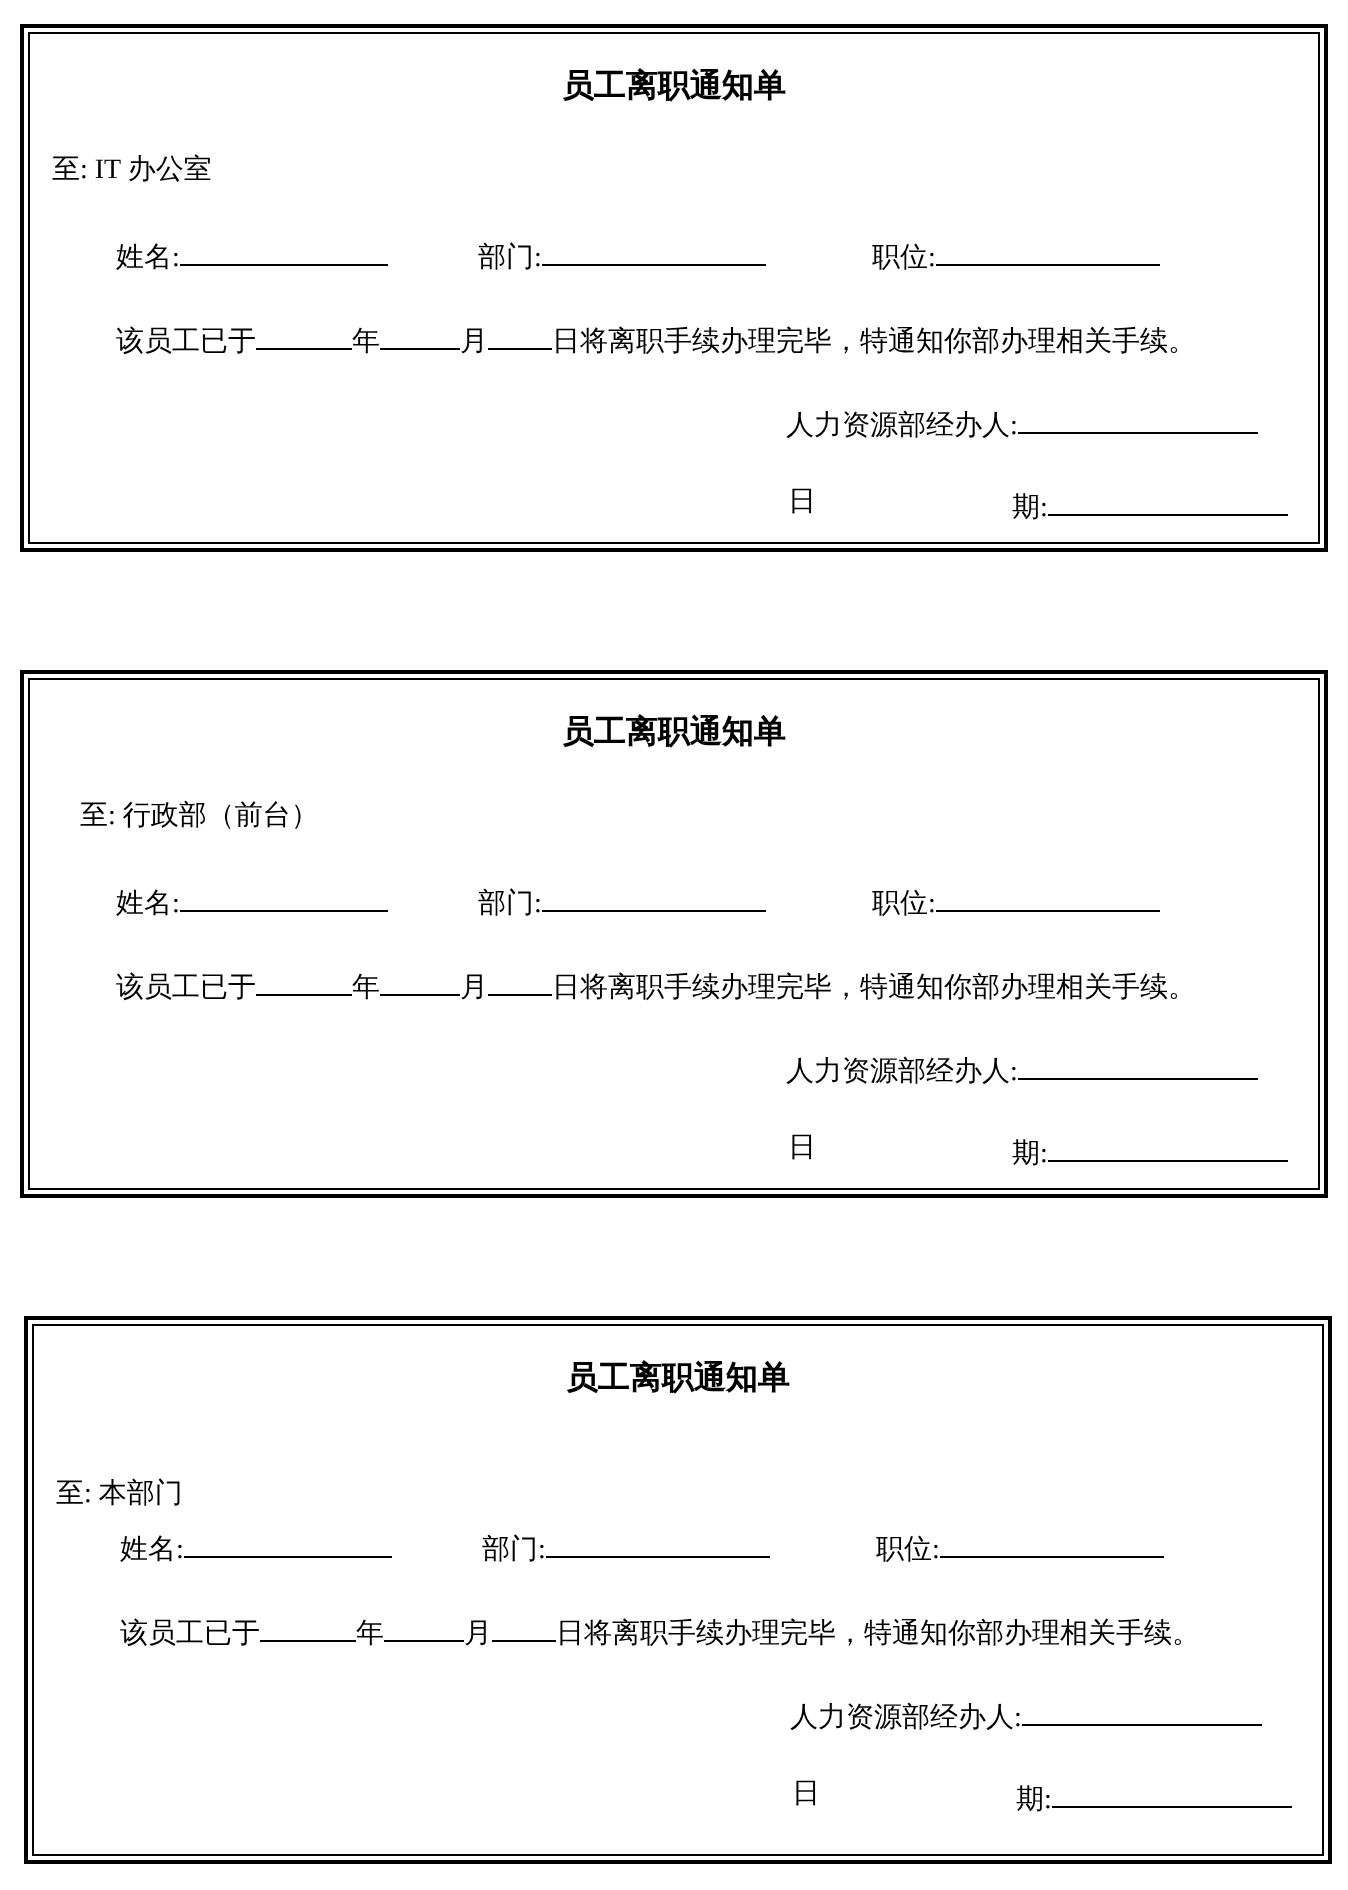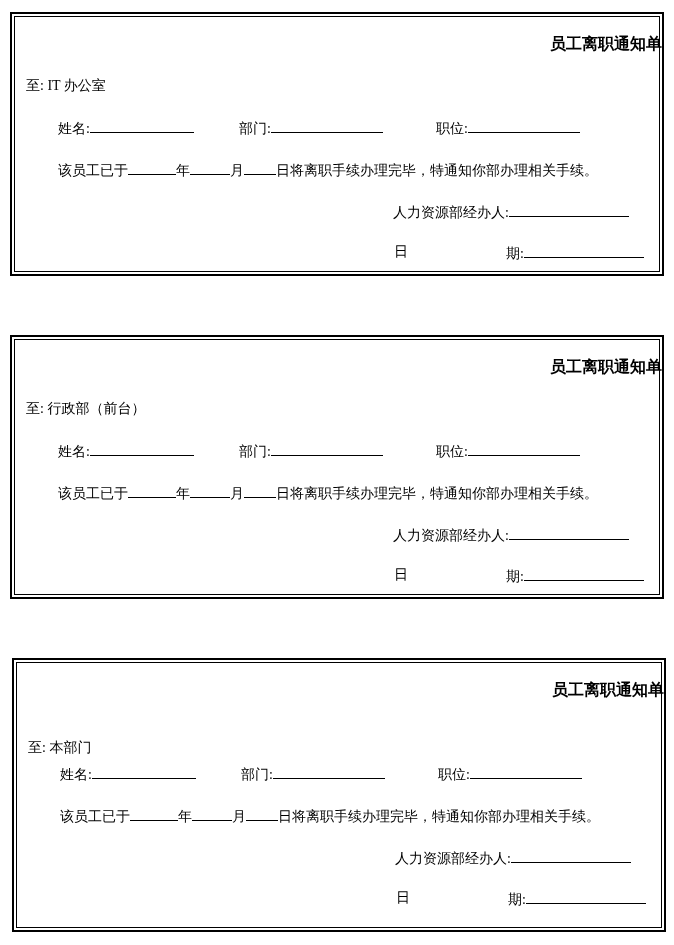--- a/index.html
+++ b/index.html
@@ -1,21 +1,21 @@
 <!DOCTYPE html>
 <html><head>
 <meta charset="utf-8">
 <style>
   html, body { margin:0; padding:0; background:#ffffff; }
   body { width:674px; height:945px; position:relative; overflow:hidden;
          font-family: "Liberation Serif", "DejaVu Serif", serif; color:#000; font-size:14px; }
   .form { position:absolute; box-sizing:border-box; border:2px solid #000; }
   .form .inner { position:absolute; left:2px; top:2px; right:2px; bottom:2px; border:1px solid #000; }
   .abs { position:absolute; white-space:nowrap; line-height:16px; }
-  .title { font-weight:bold; font-size:16px; left:0; right:0; text-align:right; }
+  .title { font-weight:bold; font-size:16px; left:0; right:0; text-align:center; }
   .blank { display:inline-block; border-bottom:1px solid #000; height:13px; vertical-align:baseline; }
 </style>
 </head>
 <body>
 
 <div class="form" style="left:10px; top:12px; width:654px; height:264px;">
   <div class="inner"></div>
   <div class="abs title" style="top:22px;">员工离职通知单</div>
   <div class="abs" style="left:14px; top:64px;">
     <span>至:</span>
@@ -26,21 +26,21 @@
   <div class="abs" style="left:424px; top:105px;"><span>职位:</span><span class="blank" style="width:112px;"></span></div>
   <div class="abs" style="left:46px; top:147px;"><span>该员工已于</span><span class="blank" style="width:48px;"></span><span>年</span><span class="blank" style="width:40px;"></span><span>月</span><span class="blank" style="width:32px;"></span><span>日将离职手续办理完毕，特通知你部办理相关手续。</span></div>
   <div class="abs" style="left:381px; top:189px;"><span>人力资源部经办人:</span><span class="blank" style="width:120px;"></span></div>
   <div class="abs" style="left:382px; top:230px;">日</div>
   <div class="abs" style="left:494px; top:230px;"><span>期:</span><span class="blank" style="width:120px;"></span></div>
 </div>
 
 <div class="form" style="left:10px; top:335px; width:654px; height:264px;">
   <div class="inner"></div>
   <div class="abs title" style="top:22px;">员工离职通知单</div>
-  <div class="abs" style="left:14px; top:64px;">
+  <div class="abs" style="left:28px; top:64px;">
     <span>至:</span>
     <span>行政部（前台）</span>
   </div>
   <div class="abs" style="left:46px; top:105px;"><span>姓名:</span><span class="blank" style="width:104px;"></span></div>
   <div class="abs" style="left:227px; top:105px;"><span>部门:</span><span class="blank" style="width:112px;"></span></div>
   <div class="abs" style="left:424px; top:105px;"><span>职位:</span><span class="blank" style="width:112px;"></span></div>
   <div class="abs" style="left:46px; top:147px;"><span>该员工已于</span><span class="blank" style="width:48px;"></span><span>年</span><span class="blank" style="width:40px;"></span><span>月</span><span class="blank" style="width:32px;"></span><span>日将离职手续办理完毕，特通知你部办理相关手续。</span></div>
   <div class="abs" style="left:381px; top:189px;"><span>人力资源部经办人:</span><span class="blank" style="width:120px;"></span></div>
   <div class="abs" style="left:382px; top:230px;">日</div>
   <div class="abs" style="left:494px; top:230px;"><span>期:</span><span class="blank" style="width:120px;"></span></div>

